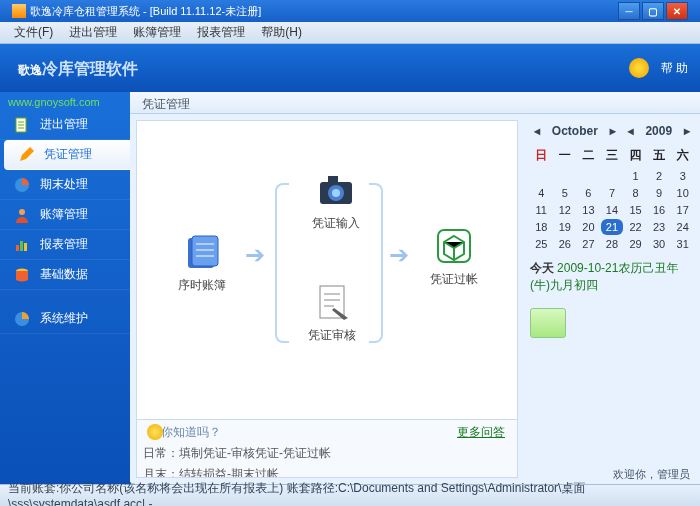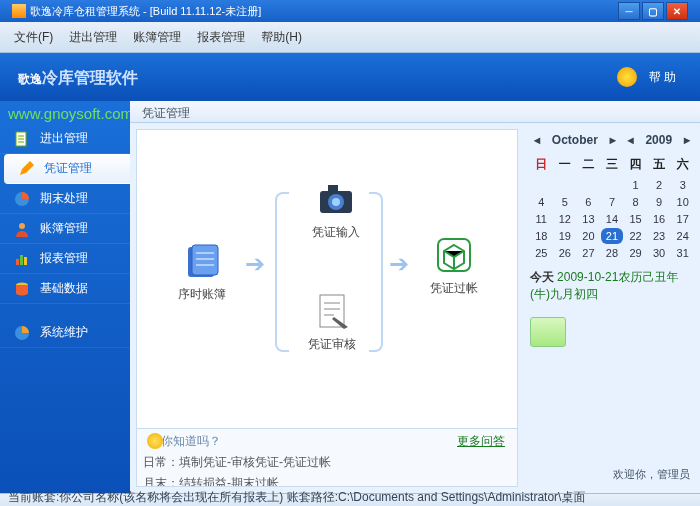--- a/index.html
+++ b/index.html
@@ -3,30 +3,30 @@
 <meta charset="utf-8">
 <style>
 *{margin:0;padding:0;box-sizing:border-box;font-family:"Microsoft YaHei",SimSun,sans-serif;font-size:12px}
 body{width:700px;height:506px;overflow:hidden;background:#fff}
 .titlebar{height:22px;background:linear-gradient(#2a7ae0,#1560c8);display:flex;align-items:center;padding:0 12px;color:#fff}
 .titlebar-icon{width:14px;height:14px;background:linear-gradient(#fc6,#f80);margin-right:4px}
 .titlebar-text{flex:1;font-size:11px}
 .winbtns{display:flex;gap:2px}
 .winbtn{width:22px;height:18px;background:linear-gradient(#4a9ef0,#2a70d0);border:1px solid #1a50a0;display:flex;align-items:center;justify-content:center;color:#fff;font-weight:bold;font-size:10px}
 .winbtn.close{background:linear-gradient(#f06040,#d03010)}
-.menubar{height:31px;background:linear-gradient(#e8f0fa,#d0e0f0);display:flex;align-items:center;padding:0 6px;border-bottom:1px solid #a0c0e0}
+.menubar{height:22px;background:linear-gradient(#e8f0fa,#d0e0f0);display:flex;align-items:center;padding:0 6px;border-bottom:1px solid #a0c0e0}
 .menuitem{padding:2px 8px;color:#333;cursor:pointer}
 .header{height:48px;background:linear-gradient(#1a6fd8,#0a50b8);display:flex;align-items:center;padding:0 18px;position:relative}
 .logo{color:#fff;font-size:20px;font-family:"STKaiti",KaiTi,serif;font-weight:bold}
 .logo .sub{font-size:16px;color:#cfe3ff}
-.help-badge{position:absolute;right:24px;top:14px;display:flex;align-items:center;gap:12px;color:#fff}
+.help-badge{position:absolute;right:12px;top:14px;display:flex;align-items:center;gap:12px;color:#fff}
 .help-emoji{width:20px;height:20px;background:radial-gradient(#ffe040,#f0a000);border-radius:50%}
 .body{display:flex;height:392px}
 .sidebar{width:130px;background:linear-gradient(#1a6fd8,#0a50b8);display:flex;flex-direction:column;padding-top:2px}
-.url{color:#6fe060;font-size:15px;padding:2px 8px}
+.url{color:#6fe060;font-size:11px;padding:2px 8px}
 .navitem{height:30px;display:flex;align-items:center;padding:0 14px;color:#fff;gap:10px;cursor:pointer;border-bottom:1px solid rgba(255,255,255,.08)}
 .navitem.active{background:linear-gradient(#fff,#e8f0fa);color:#1a6fd8;border-radius:4px 0 0 4px;margin-left:4px}
 .navicon{width:16px;height:16px;display:inline-block}
 .navgap{height:14px}
 .main{flex:1;background:#e8f2ff;display:flex;flex-direction:column;min-width:0}
 .crumb{height:22px;background:linear-gradient(#f4f8ff,#e0ecfa);border-bottom:1px solid #b8d0ea;padding:4px 12px;color:#456}
 .workarea{flex:1;display:flex;min-height:0}
 .canvas{flex:1;background:#fff;border:1px solid #c8dcf0;margin:6px;position:relative;overflow:hidden}
 .flownode{position:absolute;text-align:center;width:70px}
 .flowicon{width:42px;height:42px;margin:0 auto 4px;display:flex;align-items:center;justify-content:center}

